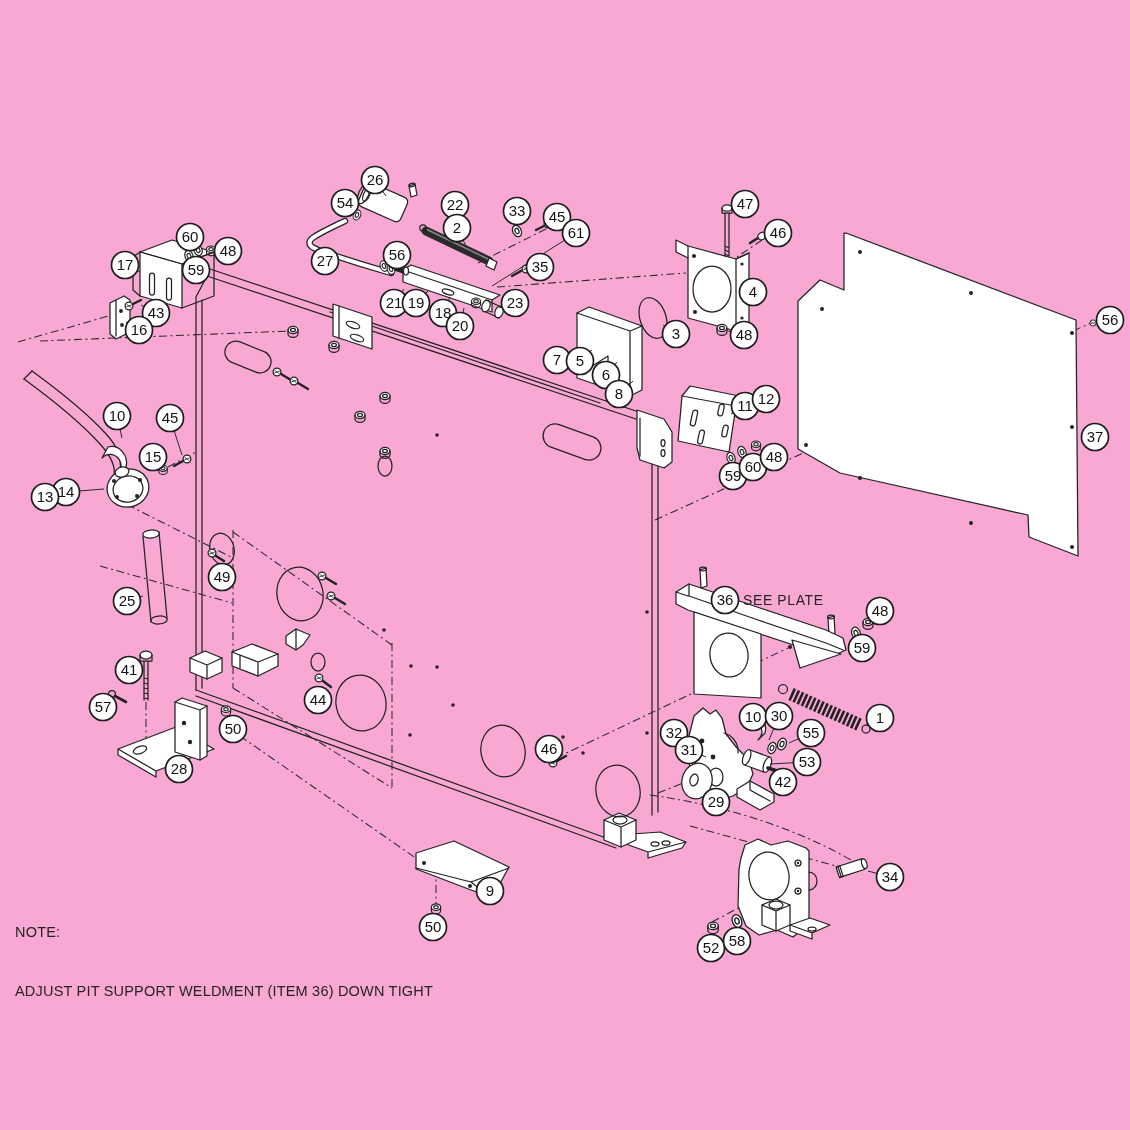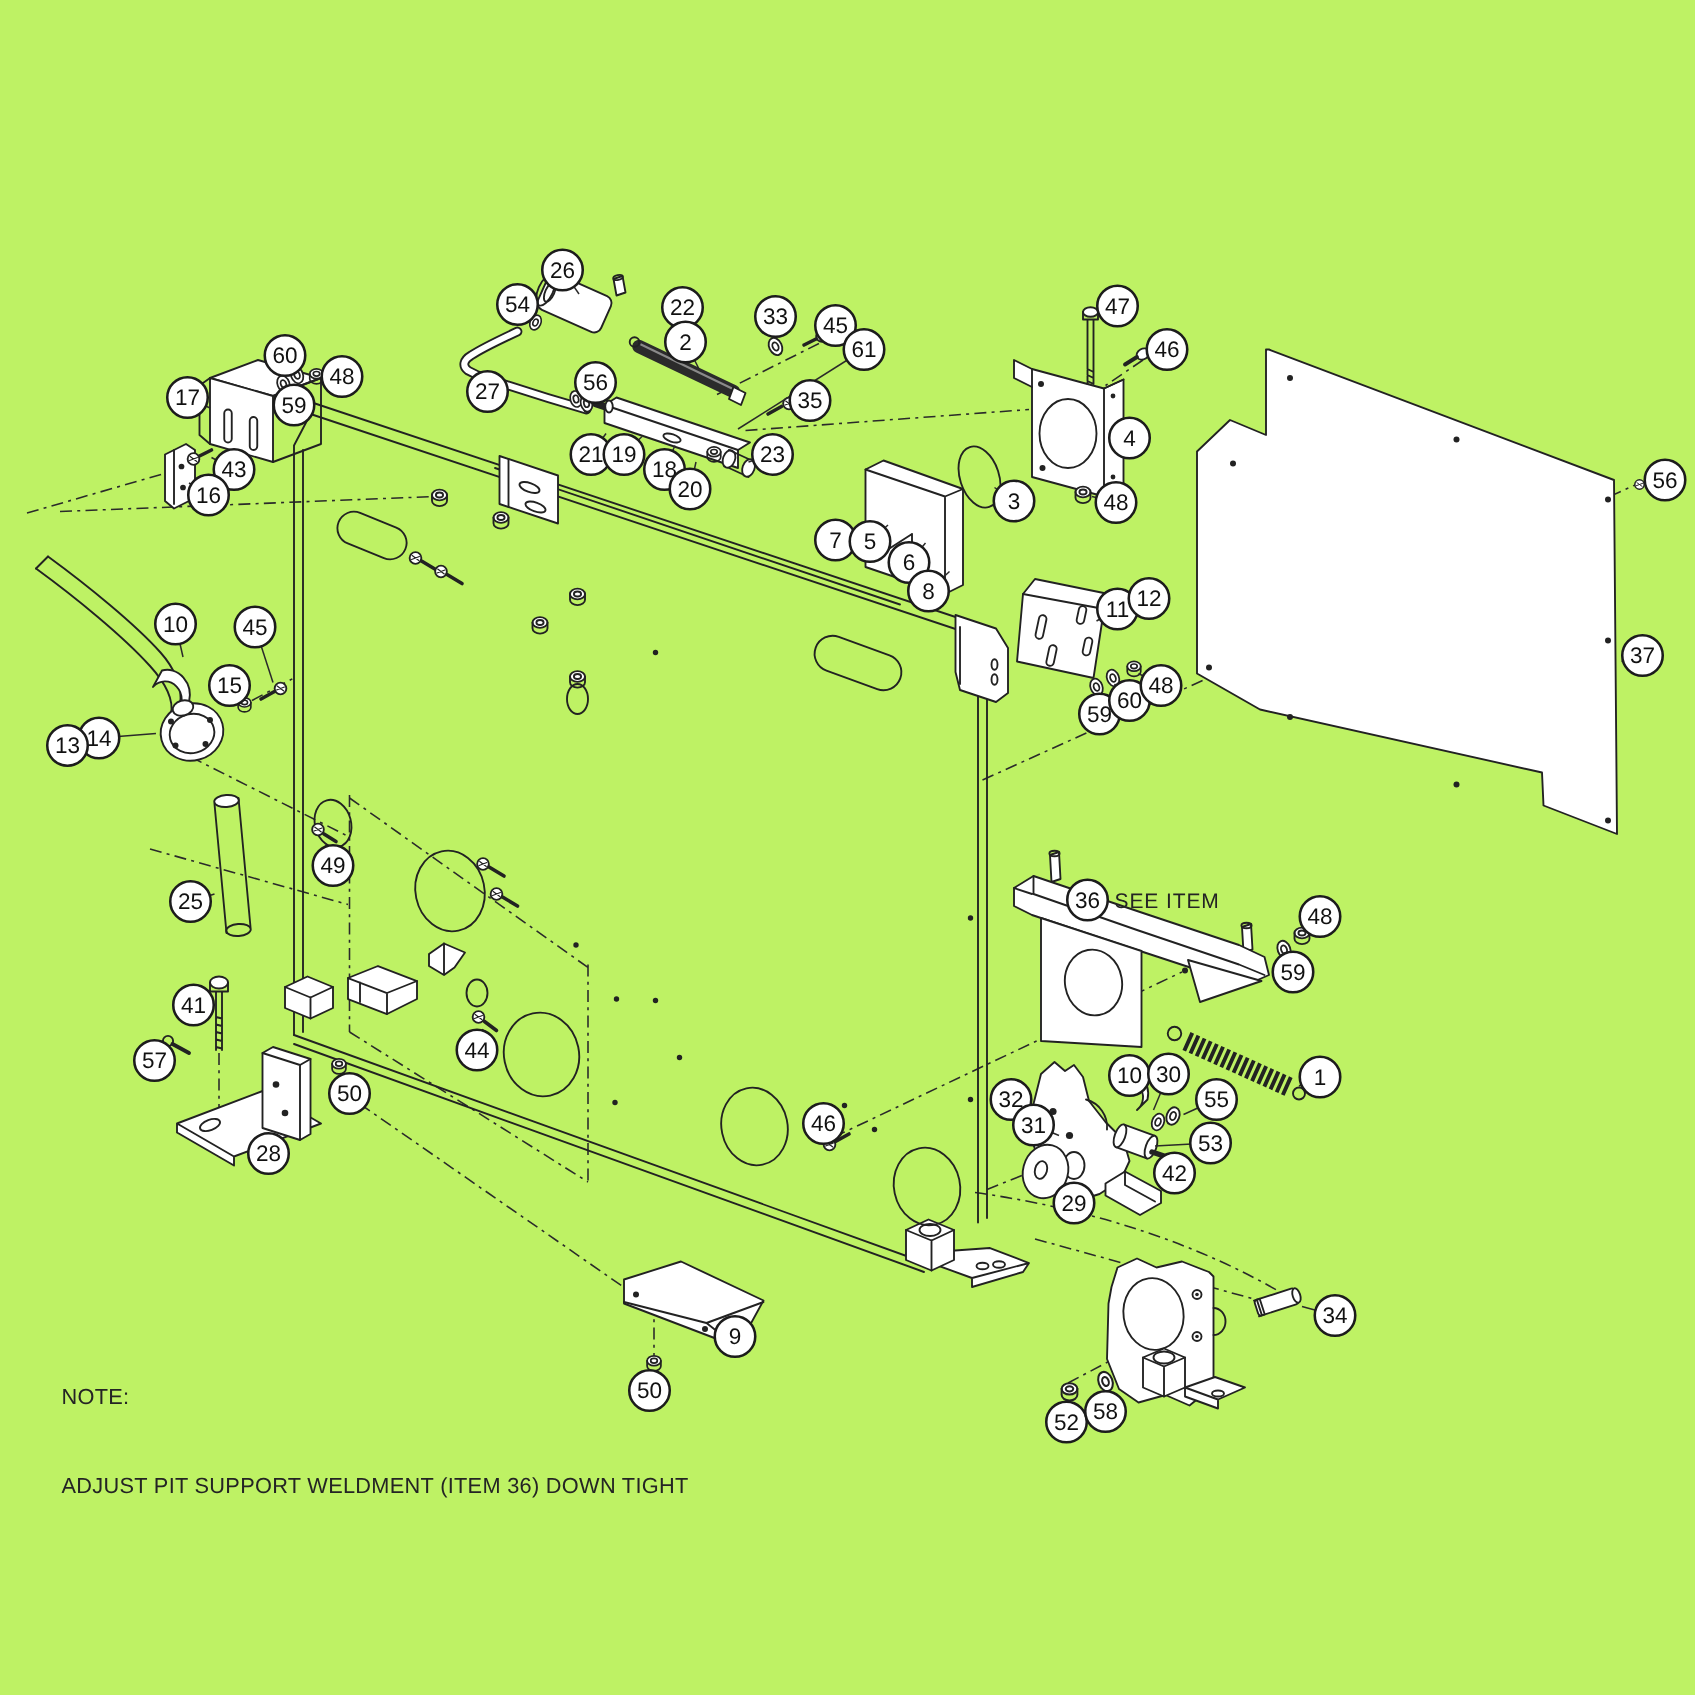--- a/index.html
+++ b/index.html
@@ -1,32 +1,32 @@
 <!DOCTYPE html>
 <html><head>
 <meta charset="utf-8">
 <style>
   html,body{margin:0;padding:0;background:#fff;}
-  .stage{position:relative;width:1130px;height:1130px;background:#bef264;overflow:hidden;
+  .stage{position:relative;width:1130px;height:1130px;background:#f9a8d4;overflow:hidden;
          font-family:"Liberation Sans",sans-serif;color:#1e1e1e;}
   svg{position:absolute;left:0;top:0;}
   .s  {stroke:#222;fill:none;stroke-width:1.25;stroke-linejoin:round;stroke-linecap:round;}
   .sf {stroke:#222;fill:#fff;stroke-width:1.25;stroke-linejoin:round;}
   .dash{stroke:#2a2a2a;fill:none;stroke-width:1.05;stroke-dasharray:8 3.5 2 3.5;}
   .dot{fill:#222;stroke:none;}
   .thick{stroke:#2b2b2b;stroke-width:9;stroke-linecap:round;fill:none;}
   .coil{stroke:#222;stroke-width:13;stroke-dasharray:2.6 1.9;fill:none;}
   .tube{stroke:#222;stroke-width:6.5;fill:none;stroke-linecap:round;}
   .tubein{stroke:#fff;stroke-width:4;fill:none;stroke-linecap:round;}
   .leader{stroke:#2a2a2a;stroke-width:1;fill:none;}
   .balloon circle{fill:#fff;stroke:#1c1c1c;stroke-width:1.7;}
   .balloon text{fill:#111;font-family:"Liberation Sans",sans-serif;font-size:15px;
                 text-anchor:middle;}
   .note{position:absolute;left:15px;top:884px;font-size:14.5px;line-height:19.5px;
-        letter-spacing:.2px;color:#242424;white-space:pre;margin-left:26px;}
+        letter-spacing:.2px;color:#242424;white-space:pre;}
   .see-note{position:absolute;left:743px;top:592px;font-size:14px;letter-spacing:.6px;color:#242424;}
 </style>
 </head>
 <body>
 
 <div class="stage">
 <svg width="1130" height="1130" viewBox="0 0 1130 1130">
 
   <defs>
     <g id="nutS">
@@ -691,19 +691,19 @@
           <circle cx="711" cy="948" r="13.5"></circle>
           <text x="711" y="953.25">52</text>
         </g>
         <g class="balloon">
           <circle cx="737" cy="941" r="13.5"></circle>
           <text x="737" y="946.25">58</text>
         </g>
       </g>
 </svg>
 
-<div class="see-note">SEE ITEM</div>
+<div class="see-note">SEE PLATE</div>
 
 <div class="note">
   <div>NOTE:</div>
   <div>ADJUST PIT SUPPORT WELDMENT (ITEM 36) DOWN TIGHT</div>
 </div>
 </div>
 
 </body></html>

